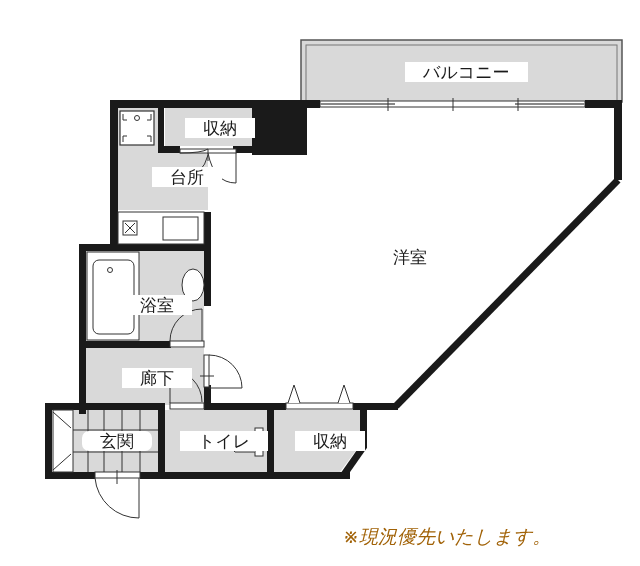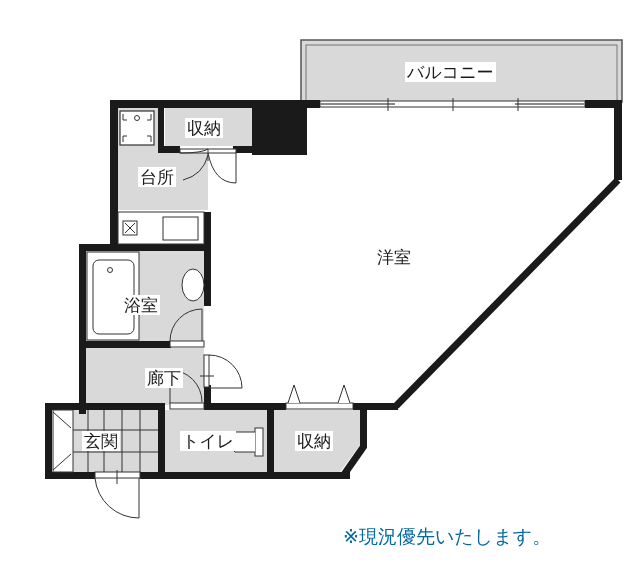--- a/index.html
+++ b/index.html
@@ -1,22 +1,22 @@
 <!DOCTYPE html>
 <html><head>
 <meta charset="utf-8">
 <style>
   html, body { margin: 0; padding: 0; background: #ffffff; }
   body { width: 640px; height: 566px; position: relative; overflow: hidden;
          font-family: "DejaVu Sans", sans-serif; }
   #plan { position: absolute; left: 0; top: 0; }
   .lbl { position: absolute; font-size: 17px; color: #1a1a1a; background: #ffffff;
-         line-height: 20px; padding: 0 2px; white-space: nowrap; }
+         line-height: 20px; padding: 0 18px; white-space: nowrap; }
   .lbl.plain { background: transparent; }
-  .note { position: absolute; left: 343px; top: 524px; font-size: 19px; color: #0369a1; white-space: nowrap; }
+  .note { position: absolute; left: 343px; top: 524px; font-size: 19px; color: #a16207; white-space: nowrap; font-style: italic; }
 </style>
 </head>
 <body>
 
 <svg id="plan" width="640" height="566" viewBox="0 0 640 566" xmlns="http://www.w3.org/2000/svg">
 
   <g>
     <rect x="301" y="40" width="321" height="62" fill="#d9d9d9" stroke="#555" stroke-width="1.5"></rect>
     <rect x="306" y="45" width="311" height="57" fill="none" stroke="#777" stroke-width="1"></rect>
   </g>
@@ -146,21 +146,21 @@
     <path d="M117 470 v14"></path>
   </g>
   <g fill="#fff" stroke="#333">
     <rect x="255" y="428" width="8" height="28"></rect>
     <path d="M255 432 h-20 q-12 10 0 20 h20"></path>
   </g>
 </svg>
 
 <span class="lbl" style="left:405px; top:62px; background:#fff;">バルコニー</span>
 <span class="lbl" style="left:185px; top:118px;">収納</span>
-<span class="lbl" style="left:138px; top:167px;">台所</span>
+<span class="lbl" style="left:152px; top:167px;">台所</span>
 <span class="lbl plain" style="left:375px; top:247px;">洋室</span>
 <span class="lbl" style="left:122px; top:295px;">浴室</span>
-<span class="lbl" style="left:122px; top:368px;margin-left:23px;">廊下</span>
-<span class="lbl" style="left:82px; top:431px;">玄関</span>
+<span class="lbl" style="left:122px; top:368px;">廊下</span>
+<span class="lbl" style="left:82px; top:431px;border-radius:7px;">玄関</span>
 <span class="lbl" style="left:180px; top:431px;">トイレ</span>
 <span class="lbl" style="left:295px; top:431px;">収納</span>
 
 <div class="note">※現況優先いたします。</div>
 
 </body></html>

